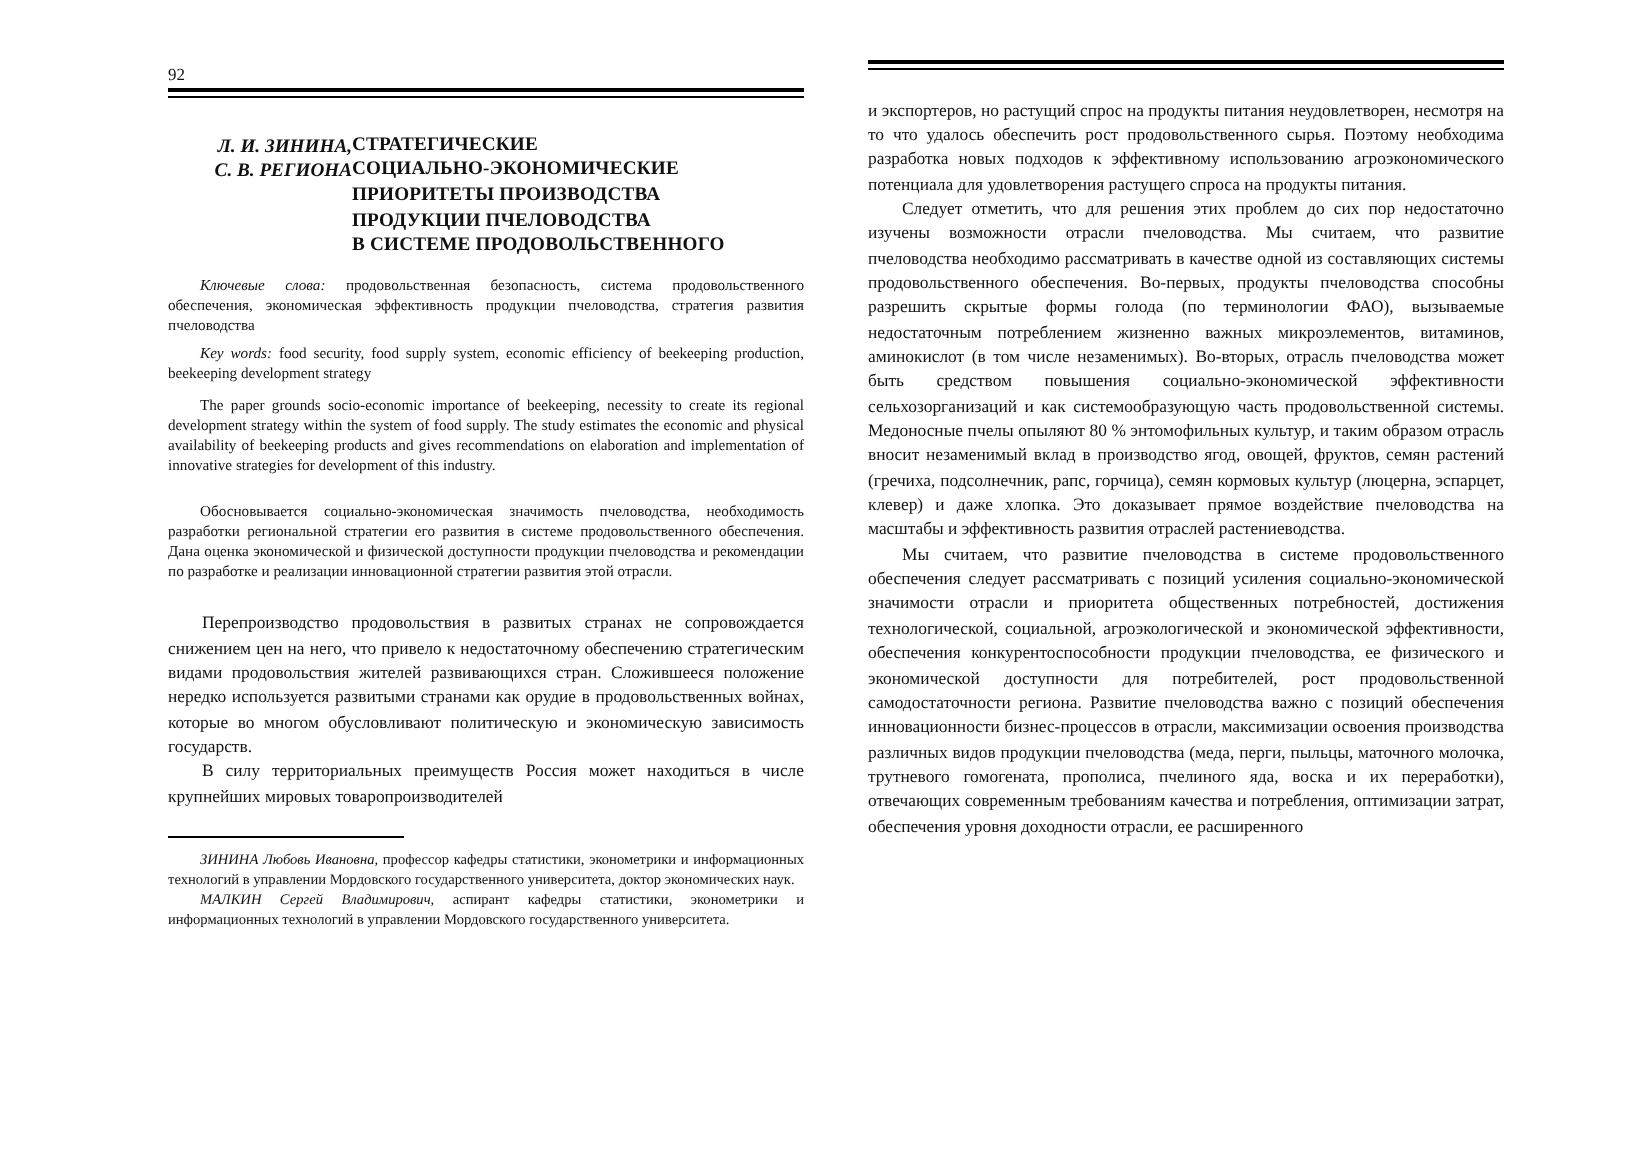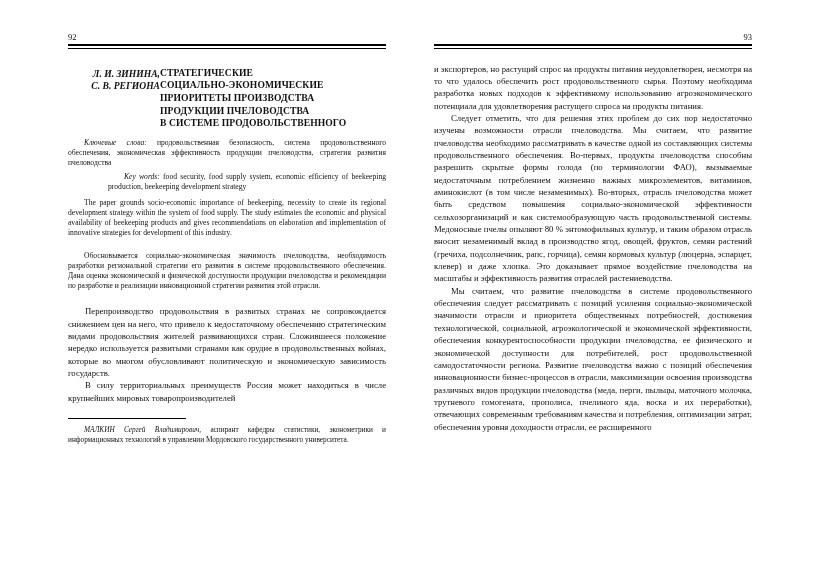--- a/index.html
+++ b/index.html
@@ -18,21 +18,21 @@
     position: relative;
     width: 820px;
     height: 580px;
     box-sizing: border-box;
   }
   .col {
     position: absolute;
     top: 28px;
     width: 318px;
   }
-  .col-left { left: 68px; }
+  .col-left { left: 84px; }
   .col-right { left: 434px; }
 
   .folio-row {
     display: flex;
     align-items: flex-end;
     height: 14px;
     font-size: 8.5px;
     font-family: "Liberation Serif", serif;
   }
   .folio-left { justify-content: flex-start; }
@@ -76,21 +76,20 @@
     font-size: 7.6px;
     line-height: 1.3;
     text-align: justify;
     text-indent: 16px;
   }
   .kw .lead {
     font-style: italic;
   }
   .kw.second {
     margin-top: 5px;
-    margin-left: 40px;
   }
 
   .abstract {
     margin-top: 13px;
     font-size: 7.6px;
     line-height: 1.32;
     text-align: justify;
     text-indent: 16px;
   }
   .abstract.en {
@@ -162,31 +161,32 @@
 
     <div class="abstract en">The paper grounds socio-economic importance of beekeeping, necessity to create its regional development strategy within the system of food supply. The study estimates the economic and physical availability of beekeeping products and gives recommendations on elaboration and implementation of innovative strategies for development of this industry.</div>
     <div class="abstract">Обосновывается социально-экономическая значимость пчеловодства, необходимость разработки региональной стратегии его развития в системе продовольственного обеспечения. Дана оценка экономической и физической доступности продукции пчеловодства и рекомендации по разработке и реализации инновационной стратегии развития этой отрасли.</div>
 
     <p class="body-p first">Перепроизводство продовольствия в развитых странах не сопровождается снижением цен на него, что привело к недостаточному обеспечению стратегическим видами продовольствия жителей развивающихся стран. Сложившееся положение нередко используется развитыми странами как орудие в продовольственных войнах, которые во многом обусловливают политическую и экономическую зависимость государств.</p>
     <p class="body-p">В силу территориальных преимуществ Россия может находиться в числе крупнейших мировых товаропроизводителей</p>
 
     <div class="footnote-rule"></div>
 
     <div class="footnote">
+      <span class="nm">ЗИНИНА Любовь Ивановна,</span>
+      <span>профессор кафедры статистики, эконометрики и информационных технологий в управлении Мордовского государственного университета, доктор экономических наук.</span>
+    </div>
+    <div class="footnote">
       <span class="nm">МАЛКИН Сергей Владимирович,</span>
       <span>аспирант кафедры статистики, эконометрики и информационных технологий в управлении Мордовского государственного университета.</span>
     </div>
 
   </div>
 
   <div class="col col-right">
 
-    <div class="folio-row folio-right">
-      <span>93</span>
-    </div>
     <div class="rule-thick"></div>
     <div class="rule-thin"></div>
 
     <div style="height:14px"></div>
 
     <p class="body-p top">и экспортеров, но растущий спрос на продукты питания неудовлетворен, неcмотря на то что удалось обеспечить рост продовольственного сырья. Поэтому необходима разработка новых подходов к эффективному использованию агроэкономического потенциала для удовлетворения растущего спроса на продукты питания.</p>
     <p class="body-p">Следует отметить, что для решения этих проблем до сих пор недостаточно изучены возможности отрасли пчеловодства. Мы считаем, что развитие пчеловодства необходимо рассматривать в качестве одной из составляющих системы продовольственного обеспечения. Во-первых, продукты пчеловодства способны разрешить скрытые формы голода (по терминологии ФАО), вызываемые недостаточным потреблением жизненно важных микроэлементов, витаминов, аминокислот (в том числе незаменимых). Во-вторых, отрасль пчеловодства может быть средством повышения социально-экономической эффективности сельхозорганизаций и как системообразующую часть продовольственной системы. Медоносные пчелы опыляют 80 % энтомофильных культур, и таким образом отрасль вносит незаменимый вклад в производство ягод, овощей, фруктов, семян растений (гречиха, подсолнечник, рапс, горчица), семян кормовых культур (люцерна, эспарцет, клевер) и даже хлопка. Это доказывает прямое воздействие пчеловодства на масштабы и эффективность развития отраслей растениеводства.</p>
     <p class="body-p">Мы считаем, что развитие пчеловодства в системе продовольственного обеспечения следует рассматривать с позиций усиления социально-экономической значимости отрасли и приоритета общественных потребностей, достижения технологической, социальной, агроэкологической и экономической эффективности, обеспечения конкурентоспособности продукции пчеловодства, ее физического и экономической доступности для потребителей, рост продовольственной самодостаточности региона. Развитие пчеловодства важно с позиций обеспечения инновационности бизнес-процессов в отрасли, максимизации освоения производства различных видов продукции пчеловодства (меда, перги, пыльцы, маточного молочка, трутневого гомогената, прополиса, пчелиного яда, воска и их переработки), отвечающих современным требованиям качества и потребления, оптимизации затрат, обеспечения уровня доходности отрасли, ее расширенного</p>
 
   </div>

